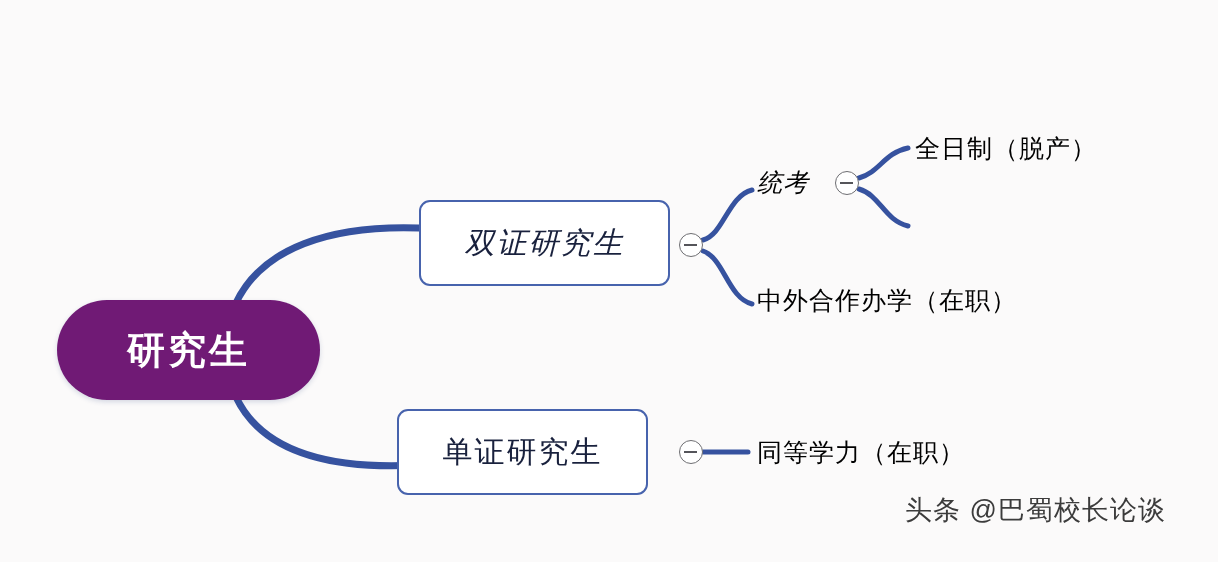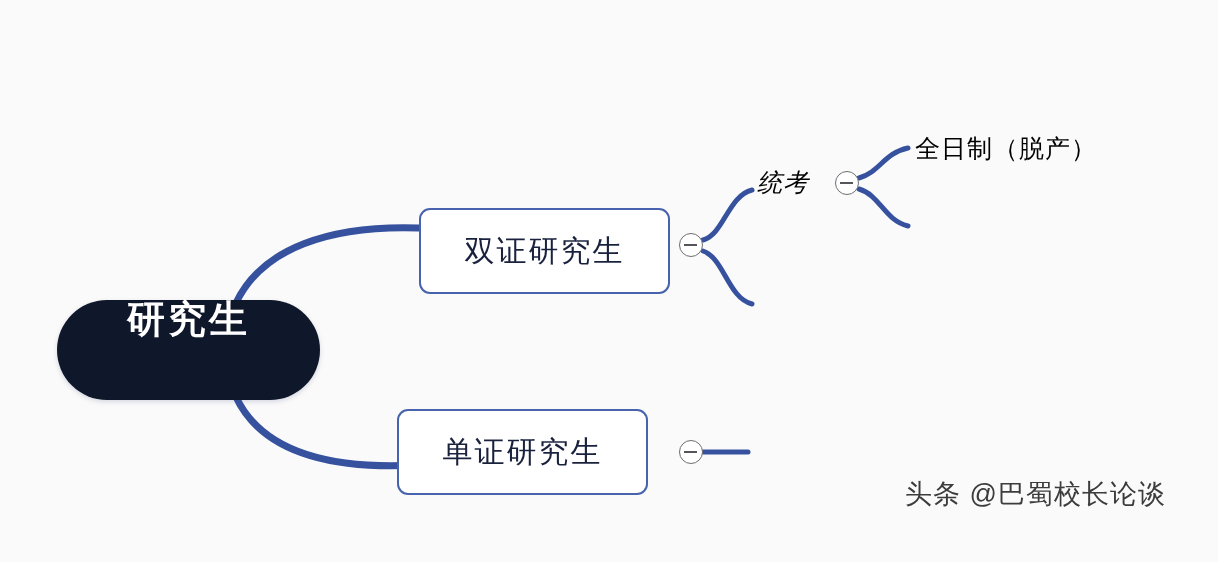--- a/index.html
+++ b/index.html
@@ -34,23 +34,23 @@
   }
 
   
   .root-node {
     position: absolute;
     left: 57px;
     top: 300px;
     width: 263px;
     height: 100px;
     border-radius: 50px;
-    background: #0f172a;
+    background: #701a75;
     display: flex;
-    align-items: flex-start;
+    align-items: center;
     justify-content: center;
     box-shadow: 0 2px 5px rgba(40,60,120,0.18);
   }
   .root-label {
     color: #ffffff;
     font-size: 38px;
     font-weight: bold;
     letter-spacing: 3px;
     line-height: 1;
     white-space: nowrap;
@@ -62,21 +62,21 @@
     width: 251px;
     height: 86px;
     border: 2px solid #4763ad;
     border-radius: 11px;
     background: #ffffff;
     display: flex;
     align-items: center;
     justify-content: center;
     box-sizing: border-box;
   }
-  .branch-box.b0 { left: 419px; top: 208px; }
+  .branch-box.b0 { left: 419px; top: 200px; font-style: italic; }
   .branch-box.b1 { left: 397px; top: 409px; }
   .branch-label {
     color: #19213d;
     font-size: 30px;
     letter-spacing: 2px;
     line-height: 1;
     white-space: nowrap;
   }
 
   
@@ -114,21 +114,21 @@
   .leaf-label.l-tongkao     { left: 757px; top: 170px; font-style: italic; }
   .leaf-label.l-fulltime    { left: 915px; top: 136px; }
   .leaf-label.l-parttime    { left: 915px; top: 213px; }
   .leaf-label.l-joint       { left: 757px; top: 288px; }
   .leaf-label.l-equivalent  { left: 757px; top: 440px; }
 
   
   .watermark {
     position: absolute;
     left: 905px;
-    top: 476px;
+    top: 492px;
     color: #2c2c2c;
     font-size: 27px;
     letter-spacing: 1px;
     white-space: nowrap;
     opacity: 0.92;
   }
 </style>
 </head>
 <body>
 
@@ -163,17 +163,19 @@
   <div class="branch-box b1">
     <span class="branch-label">单证研究生</span>
   </div>
   <div class="toggle t-dan"></div>
 
   <div class="leaf-label l-tongkao">统考</div>
   <div class="toggle t-tongkao"></div>
 
   <div class="leaf-label l-fulltime">全日制（脱产）</div>
 
+  <div class="leaf-label l-joint">中外合作办学（在职）</div>
 
+  <div class="leaf-label l-equivalent">同等学力（在职）</div>
 
   <div class="watermark">头条 @巴蜀校长论谈</div>
 
 </div>
 
 </body></html>

